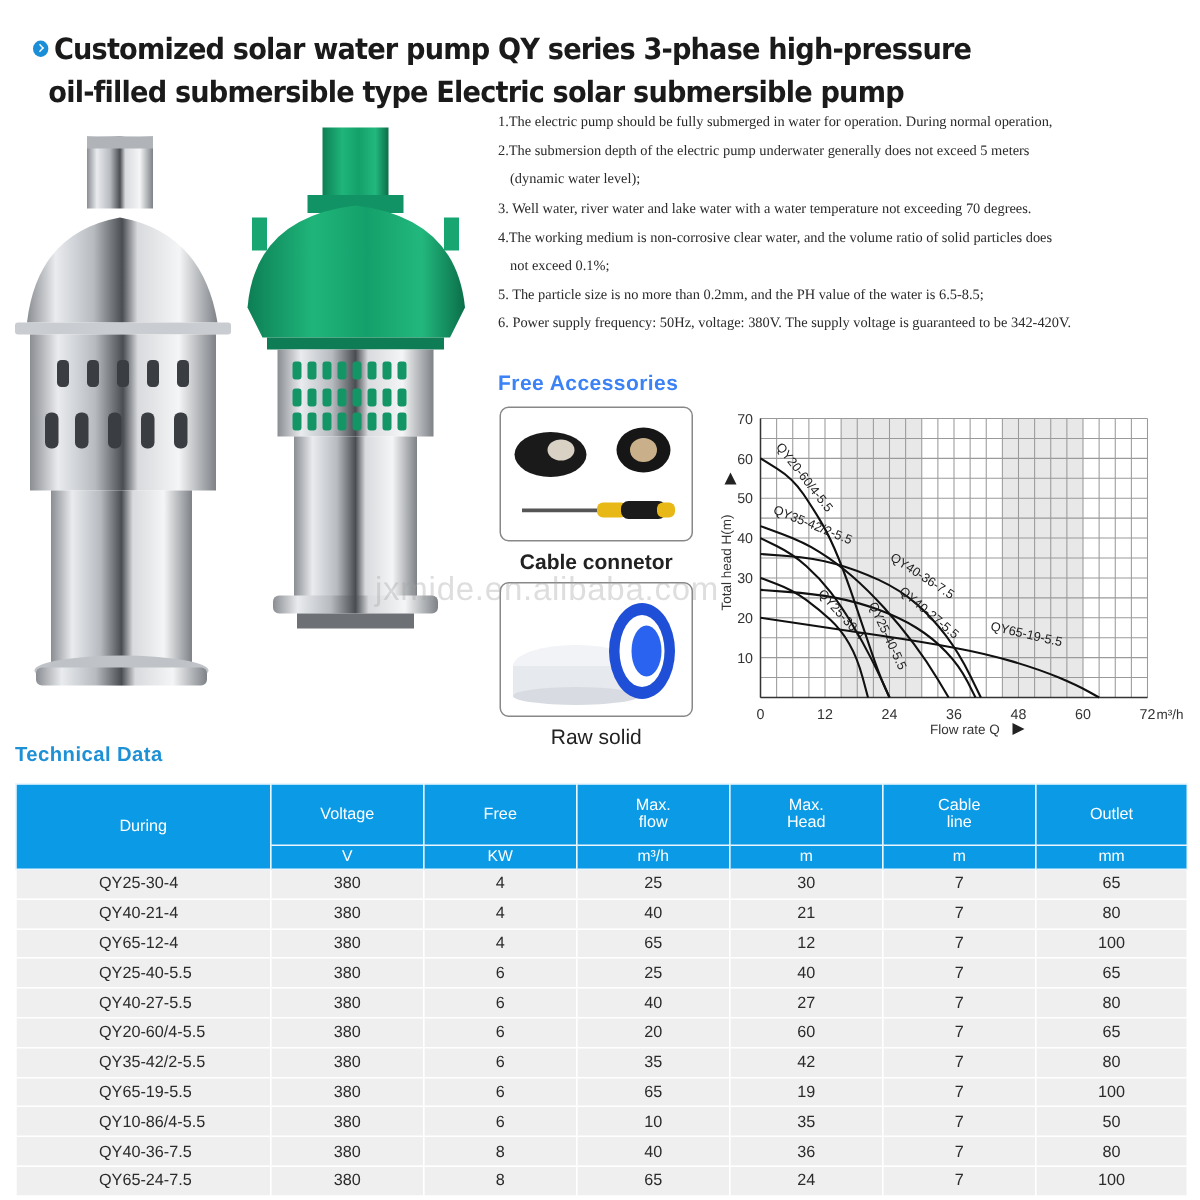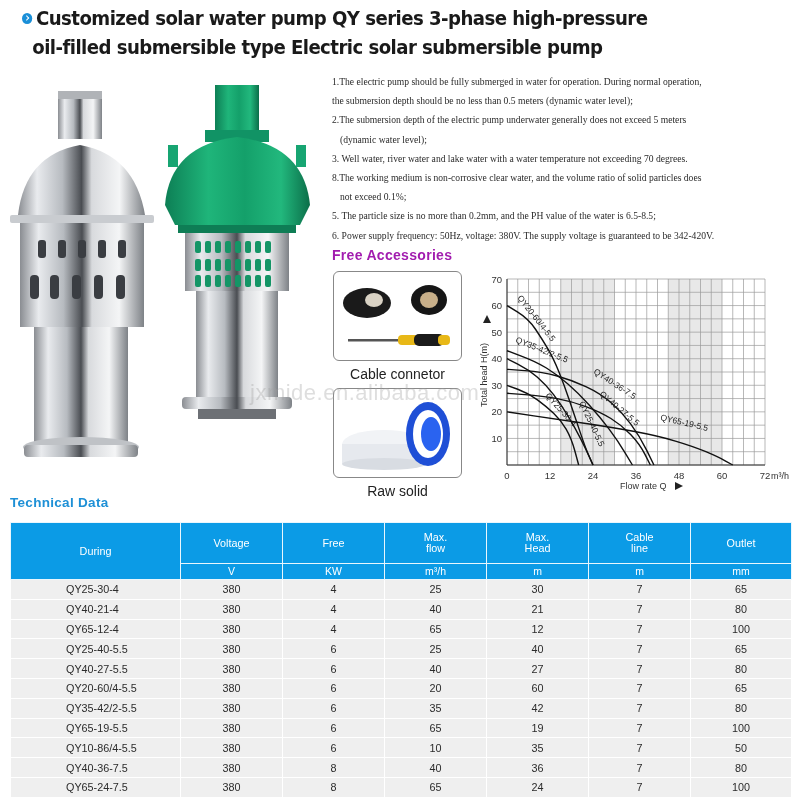--- a/index.html
+++ b/index.html
@@ -1,36 +1,36 @@
 <!DOCTYPE html>
 <html><head>
 <meta charset="utf-8">
 <style>
   * { box-sizing: border-box; margin: 0; padding: 0; }
   html, body { width: 800px; height: 800px; background: #ffffff; overflow: hidden; }
   body { position: relative; font-family: "Liberation Sans", sans-serif; color: #222; }
 
-  .title-block { position: absolute; left: 22px; top: 4px; width: 770px; }
+  .title-block { position: absolute; left: 22px; top: 18px; width: 770px; }
   .title-line { display: flex; align-items: center; font-family: "DejaVu Sans", sans-serif; font-weight: bold; font-size: 19.5px; letter-spacing: -0.6px; color: #1a1a1a; line-height: 29px; transform: scaleX(0.93); transform-origin: left center; white-space: nowrap; }
   .title-line.second { padding-left: 11px; }
   .bullet-icon { width: 11px; height: 11px; border-radius: 50%; background: #1a8fd8; margin-right: 4px; position: relative; flex: none; }
   .bullet-icon::after { content: ""; position: absolute; left: 3px; top: 3px; width: 3px; height: 3px; border-right: 1.6px solid #fff; border-top: 1.6px solid #fff; transform: rotate(45deg); }
 
   .pumps { position: absolute; left: 0; top: 75px; width: 330px; height: 420px; }
 
   .notes { position: absolute; left: 332px; top: 72px; width: 466px; font-size: 9.6px; color: #2a2a2a; }
   .notes p { line-height: 19.2px; white-space: nowrap; font-family: Liberation Serif, serif; }
   .notes p.indent { padding-left: 8px; }
 
-  .acc-title { position: absolute; left: 332px; top: 247px; font-size: 14px; font-weight: bold; color: #a21caf; letter-spacing: 0.3px; }
+  .acc-title { position: absolute; left: 332px; top: 247px; font-size: 14px; font-weight: bold; color: #3b82f6; letter-spacing: 0.3px; }
   .acc-box { position: absolute; left: 333px; width: 129px; border: 1px solid #888; border-radius: 6px; background: #fff; overflow: hidden; }
   .acc-box.one { top: 271px; height: 90px; }
   .acc-box.two { top: 388px; height: 90px; }
   .acc-label { position: absolute; left: 333px; width: 129px; text-align: center; font-size: 14px; color: #222; }
-  .acc-label.one { top: 366px; }
+  .acc-label.one { top: 366px; font-weight: bold; }
   .acc-label.two { top: 483px; }
 
   .chart { position: absolute; left: 475px; top: 265px; width: 325px; height: 230px; }
   .chart svg text { font-family: "Liberation Sans", sans-serif; }
 
   .watermark { position: absolute; left: 250px; top: 380px; font-size: 22px; color: rgba(160,160,160,0.35); letter-spacing: 0.5px; pointer-events: none; white-space: nowrap; }
 
   .tech-title { position: absolute; left: 10px; top: 495px; font-size: 13.5px; font-weight: bold; color: #1e90d6; letter-spacing: 0.3px; }
 
   table.tech { position: absolute; left: 10px; top: 522px; width: 781px; border-collapse: collapse; font-size: 10.8px; table-layout: fixed; }
@@ -133,25 +133,24 @@
       </g>
       <rect x="196" y="216" width="82" height="110" fill="url(#steel)"></rect>
       <rect x="182" y="322" width="110" height="12" rx="4" fill="url(#steel)"></rect>
       <rect x="198" y="334" width="78" height="10" fill="#6d7075"></rect>
     </g>
   </svg>
 </div>
 
 <div class="notes">
   <p>1.The electric pump should be fully submerged in water for operation. During normal operation,</p>
-  <p>the submersion depth should be no less than 0.5 meters (dynamic water level);</p>
   <p>2.The submersion depth of the electric pump underwater generally does not exceed 5 meters</p>
   <p class="indent">(dynamic water level);</p>
   <p>3. Well water, river water and lake water with a water temperature not exceeding 70 degrees.</p>
-  <p>8.The working medium is non-corrosive clear water, and the volume ratio of solid particles does</p>
+  <p>4.The working medium is non-corrosive clear water, and the volume ratio of solid particles does</p>
   <p class="indent">not exceed 0.1%;</p>
   <p>5. The particle size is no more than 0.2mm, and the PH value of the water is 6.5-8.5;</p>
   <p>6. Power supply frequency: 50Hz, voltage: 380V. The supply voltage is guaranteed to be 342-420V.</p>
 </div>
 
 <div class="acc-title">Free Accessories</div>
 
 <div class="acc-box one">
   <svg width="129" height="90" viewBox="0 0 129 90">
     <ellipse cx="33" cy="31" rx="24" ry="15" fill="#1a1a1a"></ellipse>

